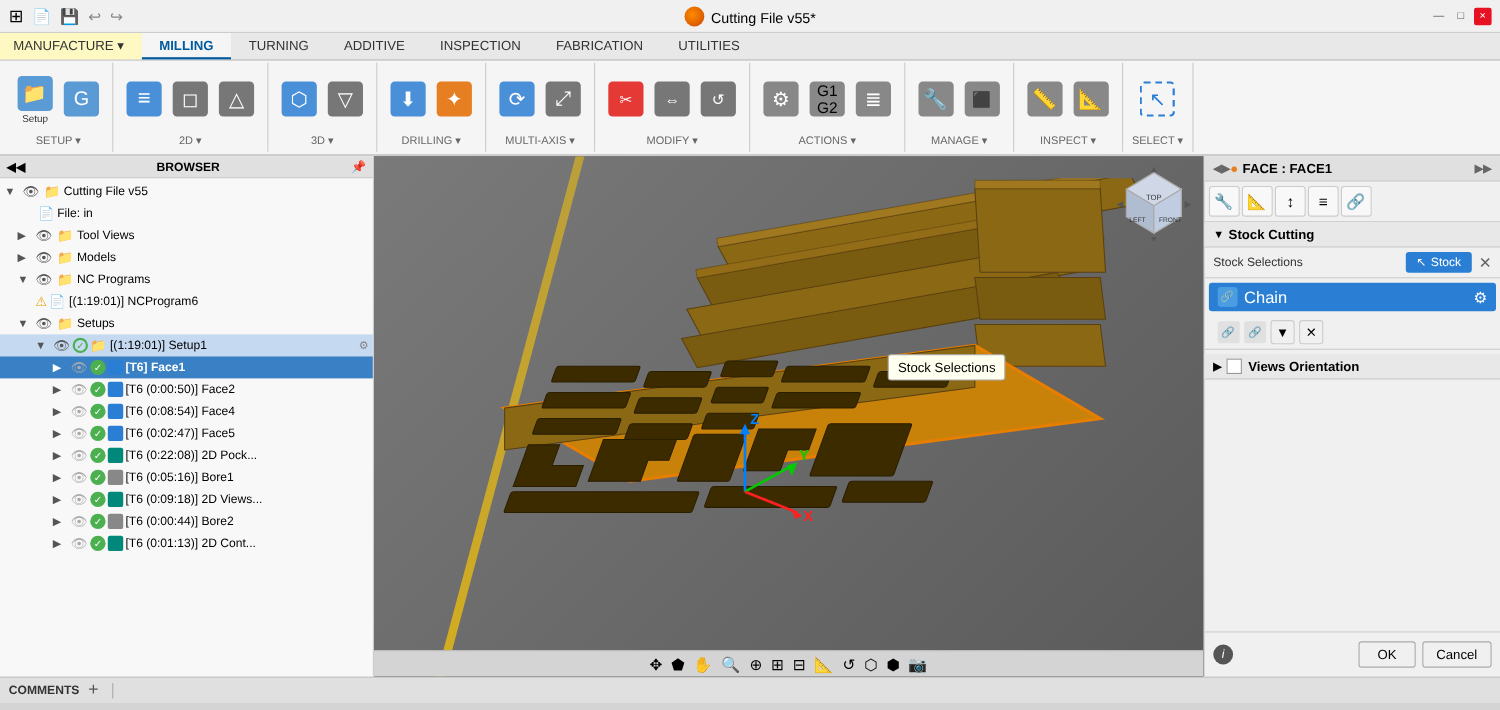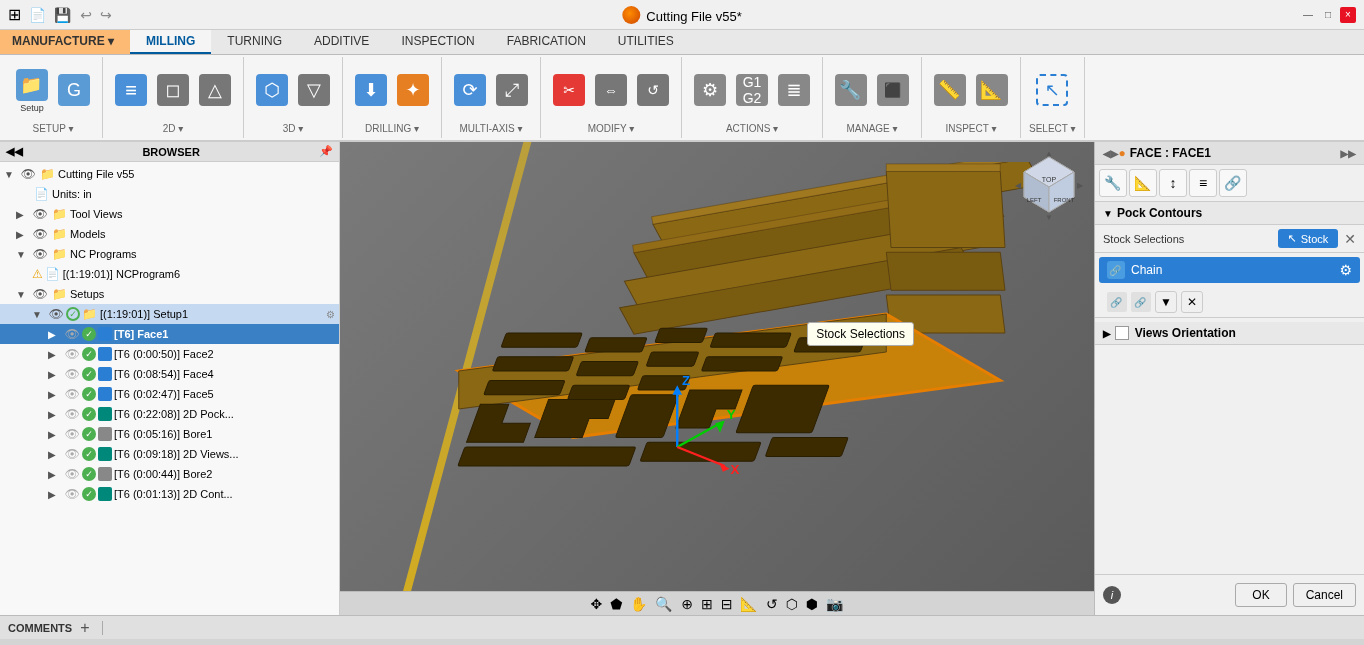--- a/index.html
+++ b/index.html
@@ -268,21 +268,21 @@
       margin: 4px;
       border-radius: 3px;
     }
     .chain-icon {
       width: 18px; height: 18px;
       background: #4a9de0;
       border-radius: 3px;
       display: flex; align-items: center; justify-content: center;
       font-size: 10px;
     }
-    .chain-label { flex: 1; font-size: 12px; }
+    .chain-label { flex: 1; font-size: 15px; }
     .chain-gear { font-size: 14px; cursor: pointer; }
 
     .chain-controls {
       display: flex;
       align-items: center;
       gap: 4px;
       padding: 4px 12px;
       border-bottom: 1px solid #ccc;
     }
     .chain-ctrl-btn {
@@ -411,21 +411,21 @@
   </div>
   <div class="win-controls">
     <button class="win-btn">—</button>
     <button class="win-btn">□</button>
     <button class="win-btn close">×</button>
   </div>
 </div>
 
 <div id="ribbon">
   <div id="ribbon-tabs">
-    <button class="ribbon-tab" style="background:#fdba74; font-weight:bold; font-size:12px;padding-left:12px;">MANUFACTURE ▾</button>
+    <button class="ribbon-tab" style="background:#fef9c3; font-weight:normal; font-size:12px;padding-left:12px;">MANUFACTURE ▾</button>
     <button class="ribbon-tab active">MILLING</button>
     <button class="ribbon-tab">TURNING</button>
     <button class="ribbon-tab">ADDITIVE</button>
     <button class="ribbon-tab">INSPECTION</button>
     <button class="ribbon-tab">FABRICATION</button>
     <button class="ribbon-tab">UTILITIES</button>
   </div>
   <div id="ribbon-content">
 
     <div class="ribbon-group">
@@ -510,21 +510,21 @@
       </div>
       <div class="ribbon-group-label">MODIFY ▾</div>
     </div>
 
     <div class="ribbon-group">
       <div class="ribbon-group-items">
         <div class="ribbon-item">
           <div class="ribbon-icon" style="background:#888; font-size:18px; color:white;">⚙</div>
         </div>
         <div class="ribbon-item">
-          <div class="ribbon-icon" style="background:#888; font-size:14px; color:#ffffff;">G1<br>G2</div>
+          <div class="ribbon-icon" style="background:#888; font-size:14px; color:#000000;">G1<br>G2</div>
         </div>
         <div class="ribbon-item">
           <div class="ribbon-icon" style="background:#888; font-size:18px; color:white;">≣</div>
         </div>
       </div>
       <div class="ribbon-group-label">ACTIONS ▾</div>
     </div>
 
     <div class="ribbon-group">
       <div class="ribbon-group-items">
@@ -573,21 +573,21 @@
 
       <div class="tree-item">
         <span class="tree-arrow">▼</span>
         <span class="tree-icon" style="color:#555;">👁</span>
         <span class="tree-icon folder-icon">📁</span>
         <span class="tree-label">Cutting File v55</span>
       </div>
 
       <div class="tree-item" style="padding-left: 32px;">
         <span class="tree-icon" style="color:#888;">📄</span>
-        <span class="tree-label">Units: in</span>
+        <span class="tree-label">File: in</span>
       </div>
 
       <div class="tree-item" style="padding-left: 16px;">
         <span class="tree-arrow">▶</span>
         <span class="tree-icon" style="color:#555;">👁</span>
         <span class="tree-icon folder-icon">📁</span>
         <span class="tree-label">Tool Views</span>
       </div>
 
       <div class="tree-item" style="padding-left: 16px;">
@@ -837,21 +837,21 @@
     <div class="panel-icon-row">
       <button class="panel-icon-btn" title="Properties">🔧</button>
       <button class="panel-icon-btn" title="Geometry">📐</button>
       <button class="panel-icon-btn" title="Heights">↕</button>
       <button class="panel-icon-btn" title="Passes">≡</button>
       <button class="panel-icon-btn" title="Linking">🔗</button>
     </div>
 
     <div class="section-header">
       <span class="arrow">▼</span>
-      <span>Pock Contours</span>
+      <span>Stock Cutting</span>
     </div>
 
     <div class="stock-contours-row">
       <span class="stock-label">Stock Selections</span>
       <button class="select-btn">
         <span>↖</span>
         <span>Stock</span>
       </button>
       <button class="clear-btn">✕</button>
     </div>

